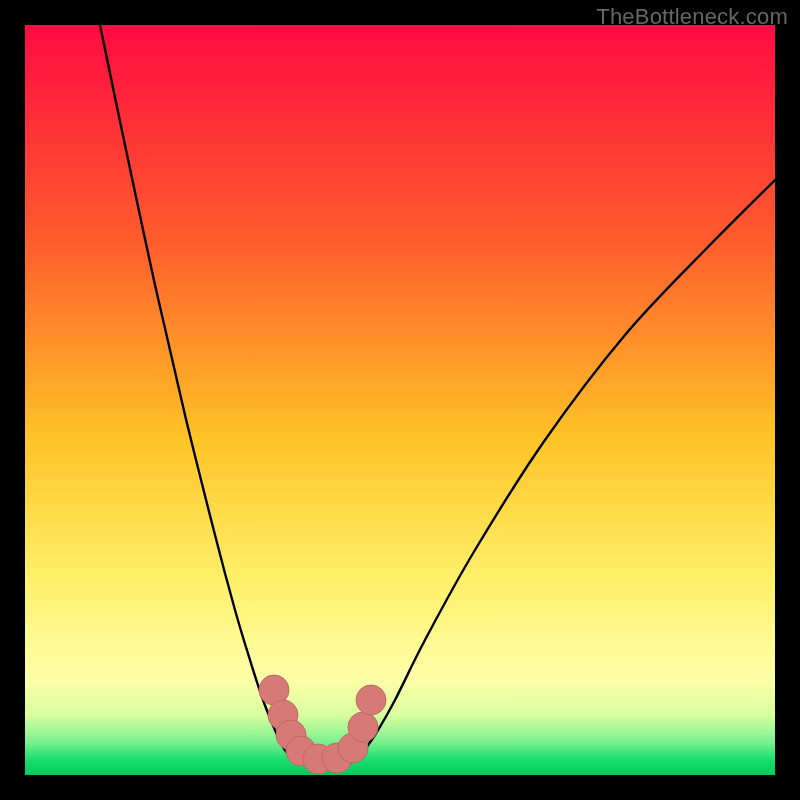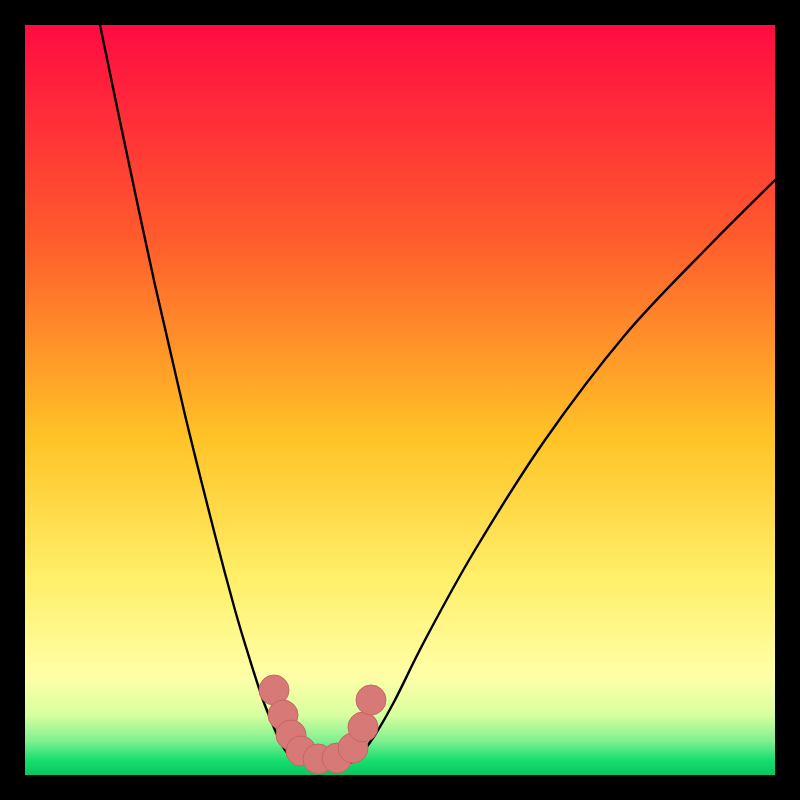--- a/index.html
+++ b/index.html
@@ -66,13 +66,14 @@
           <circle cx="266" cy="710" r="15" fill="#d77a77" stroke="#c46764" stroke-width="1"></circle>
           <circle cx="276" cy="726" r="15" fill="#d77a77" stroke="#c46764" stroke-width="1"></circle>
           <circle cx="293" cy="734" r="15" fill="#d77a77" stroke="#c46764" stroke-width="1"></circle>
           <circle cx="312" cy="733" r="15" fill="#d77a77" stroke="#c46764" stroke-width="1"></circle>
           <circle cx="328" cy="723" r="15" fill="#d77a77" stroke="#c46764" stroke-width="1"></circle>
           <circle cx="338" cy="702" r="15" fill="#d77a77" stroke="#c46764" stroke-width="1"></circle>
           <circle cx="346" cy="675" r="15" fill="#d77a77" stroke="#c46764" stroke-width="1"></circle>
         </g>
     </svg>
   </div>
+  <div class="watermark">TheBottleneck.com</div>
 </div>
 
 </body></html>

